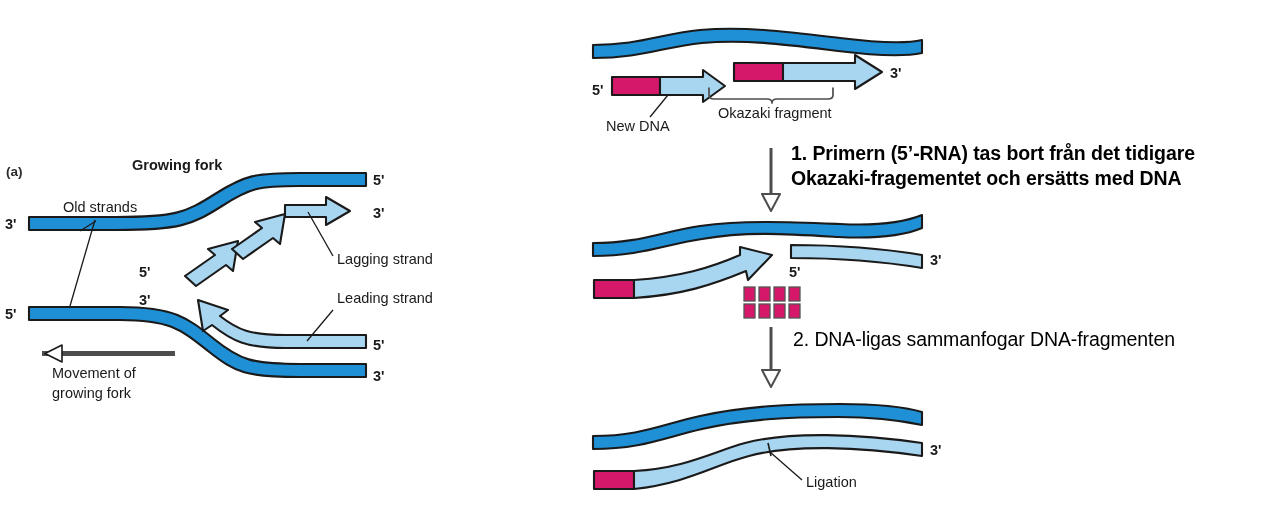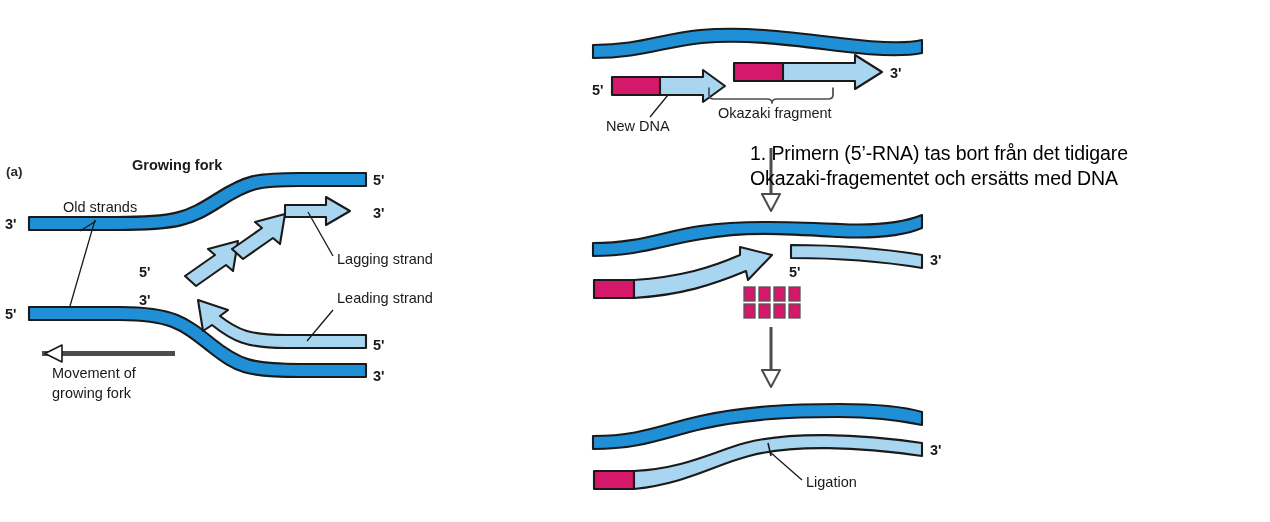--- a/index.html
+++ b/index.html
@@ -29,21 +29,21 @@
   
   .step-text {
     position: absolute;
     font-family: "Liberation Sans", sans-serif;
     font-size: 19.5px;
     line-height: 25px;
     color: #000000;
     white-space: pre-line;
     letter-spacing: -0.1px;
   }
-  #step1-text { left: 750px; top: 141px; width: 470px; }
+  #step1-text { left: 791px; top: 141px; width: 470px; font-weight: bold; }
   #step2-text { left: 793px; top: 327px; width: 470px; }
 </style>
 </head>
 <body>
 
 <div class="stage">
 
   <svg class="diagram" viewBox="0 0 1270 522">
     <defs>
       <marker id="leaderdot" markerWidth="4" markerHeight="4" refX="2" refY="2">
@@ -172,14 +172,15 @@
       <text x="806" y="487" font-family="Liberation Sans, sans-serif" font-size="14.5" fill="#1a1a1a">Ligation</text>
       <path d="M 802 480 L 770 452" stroke="#1a1a1a" stroke-width="1.3" fill="none"></path>
 
       <text x="930" y="455" font-family="Liberation Sans, sans-serif" font-size="14.5" font-weight="bold" fill="#1a1a1a">3'</text>
     </g>
   </svg>
 
   <div class="step-text" id="step1-text">1. Primern (5’-RNA) tas bort från det tidigare
 Okazaki-fragementet och ersätts med DNA</div>
 
+  <div class="step-text" id="step2-text">2. DNA-ligas sammanfogar DNA-fragmenten</div>
 
 </div>
 
 </body></html>

